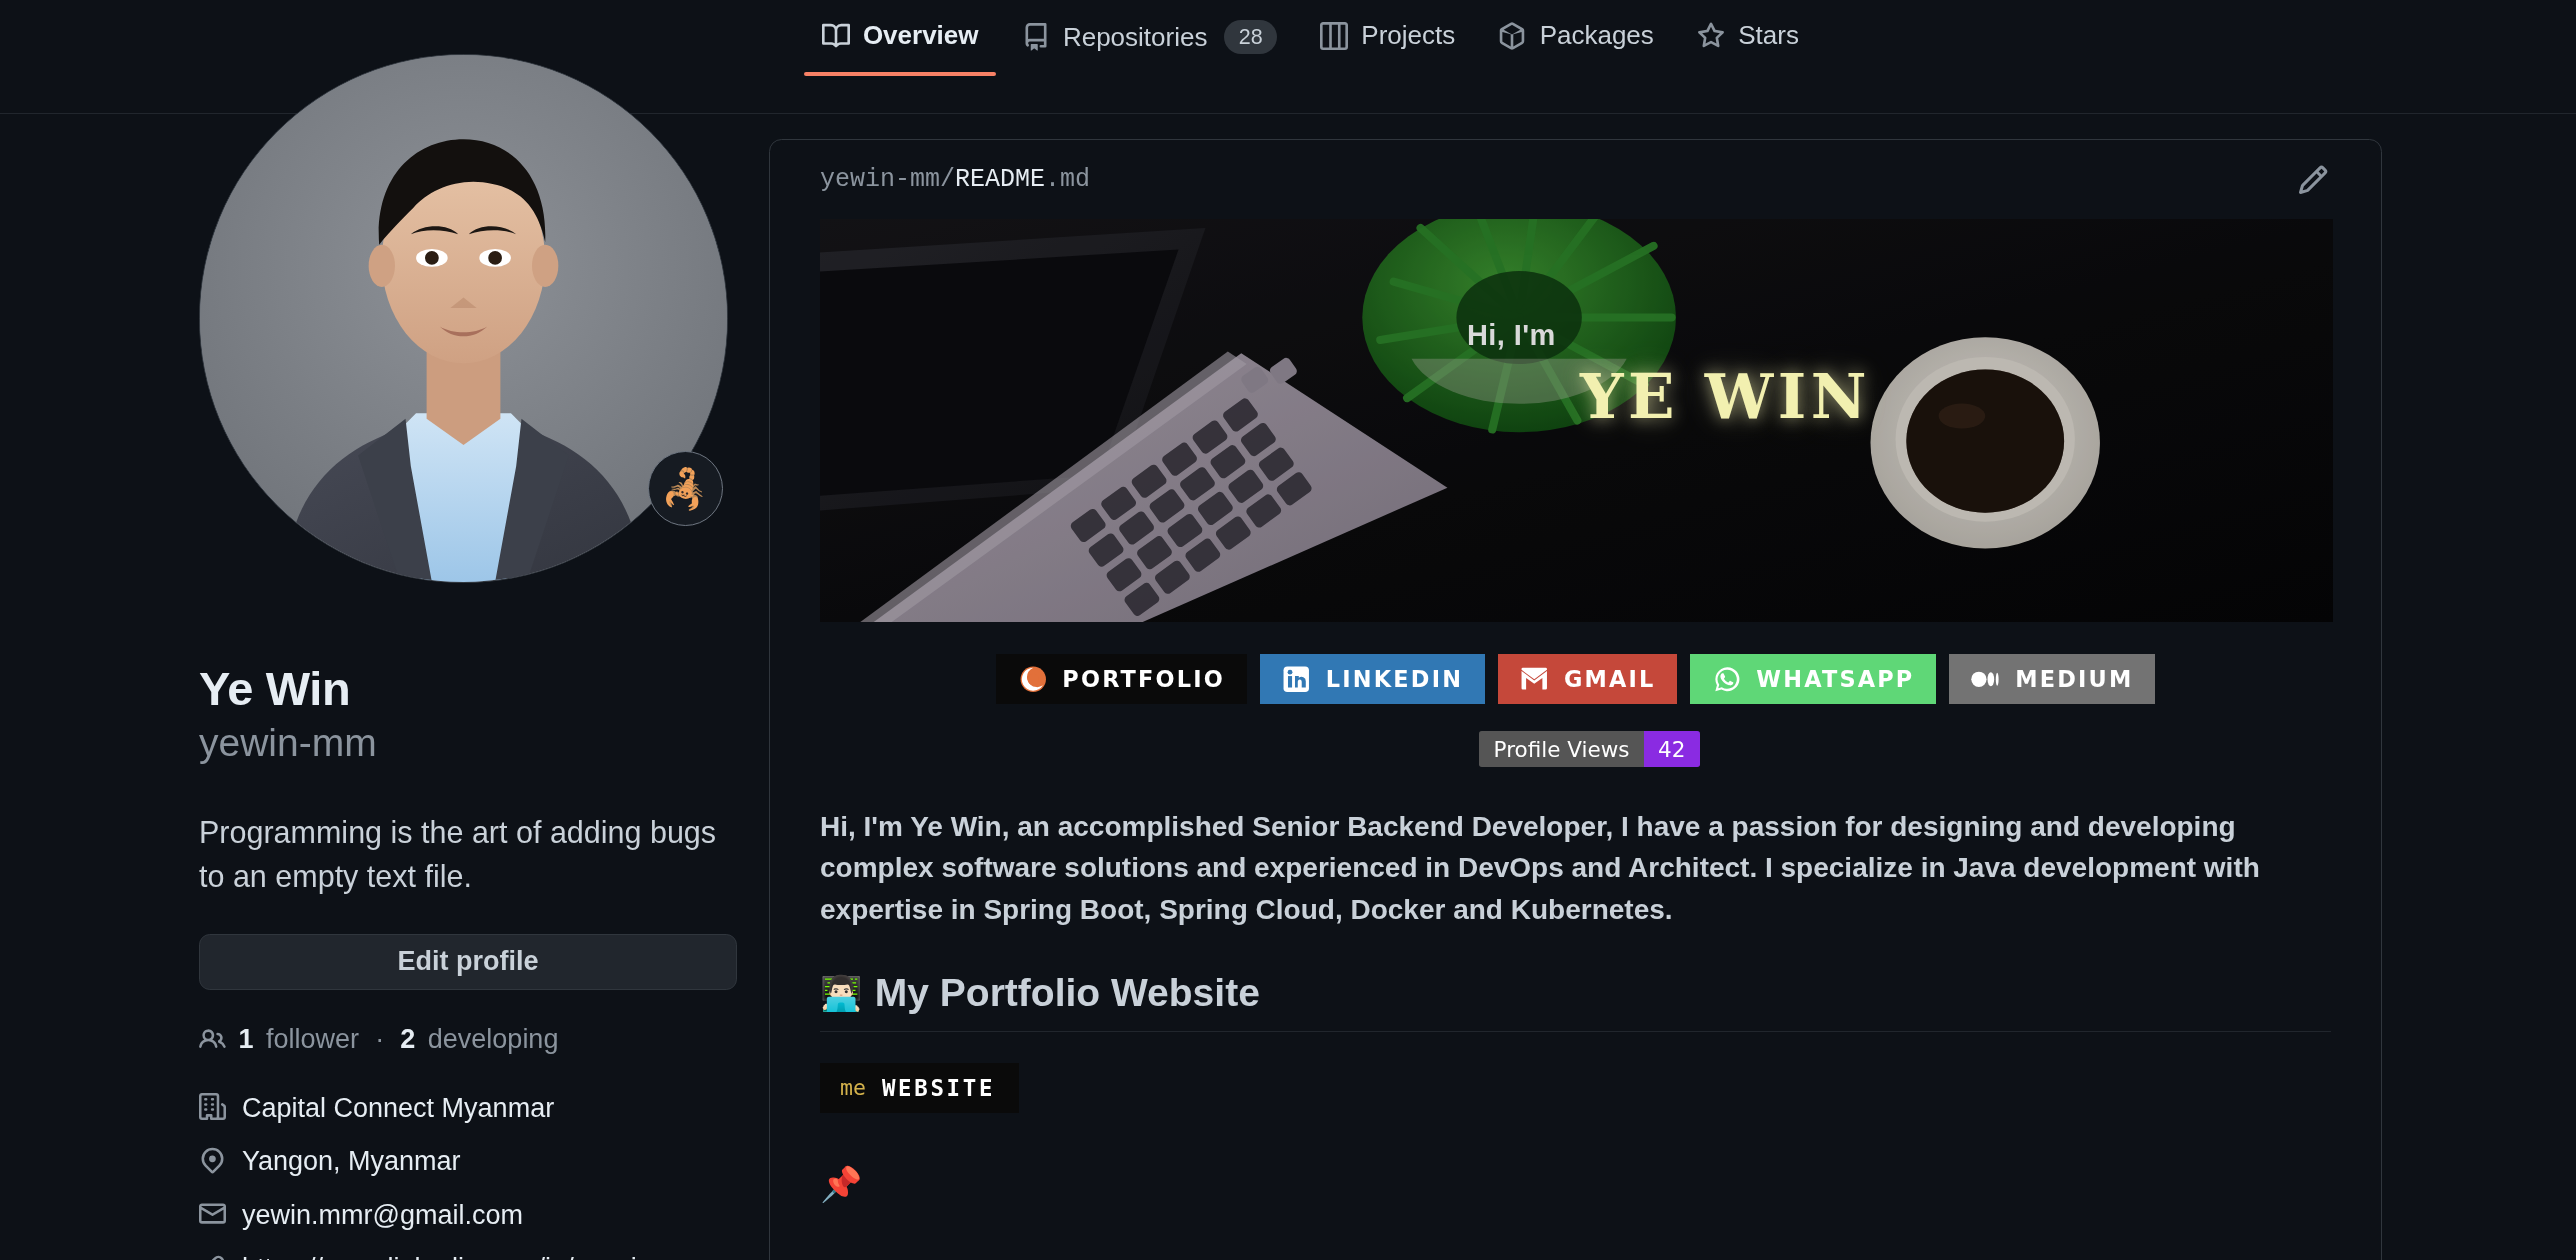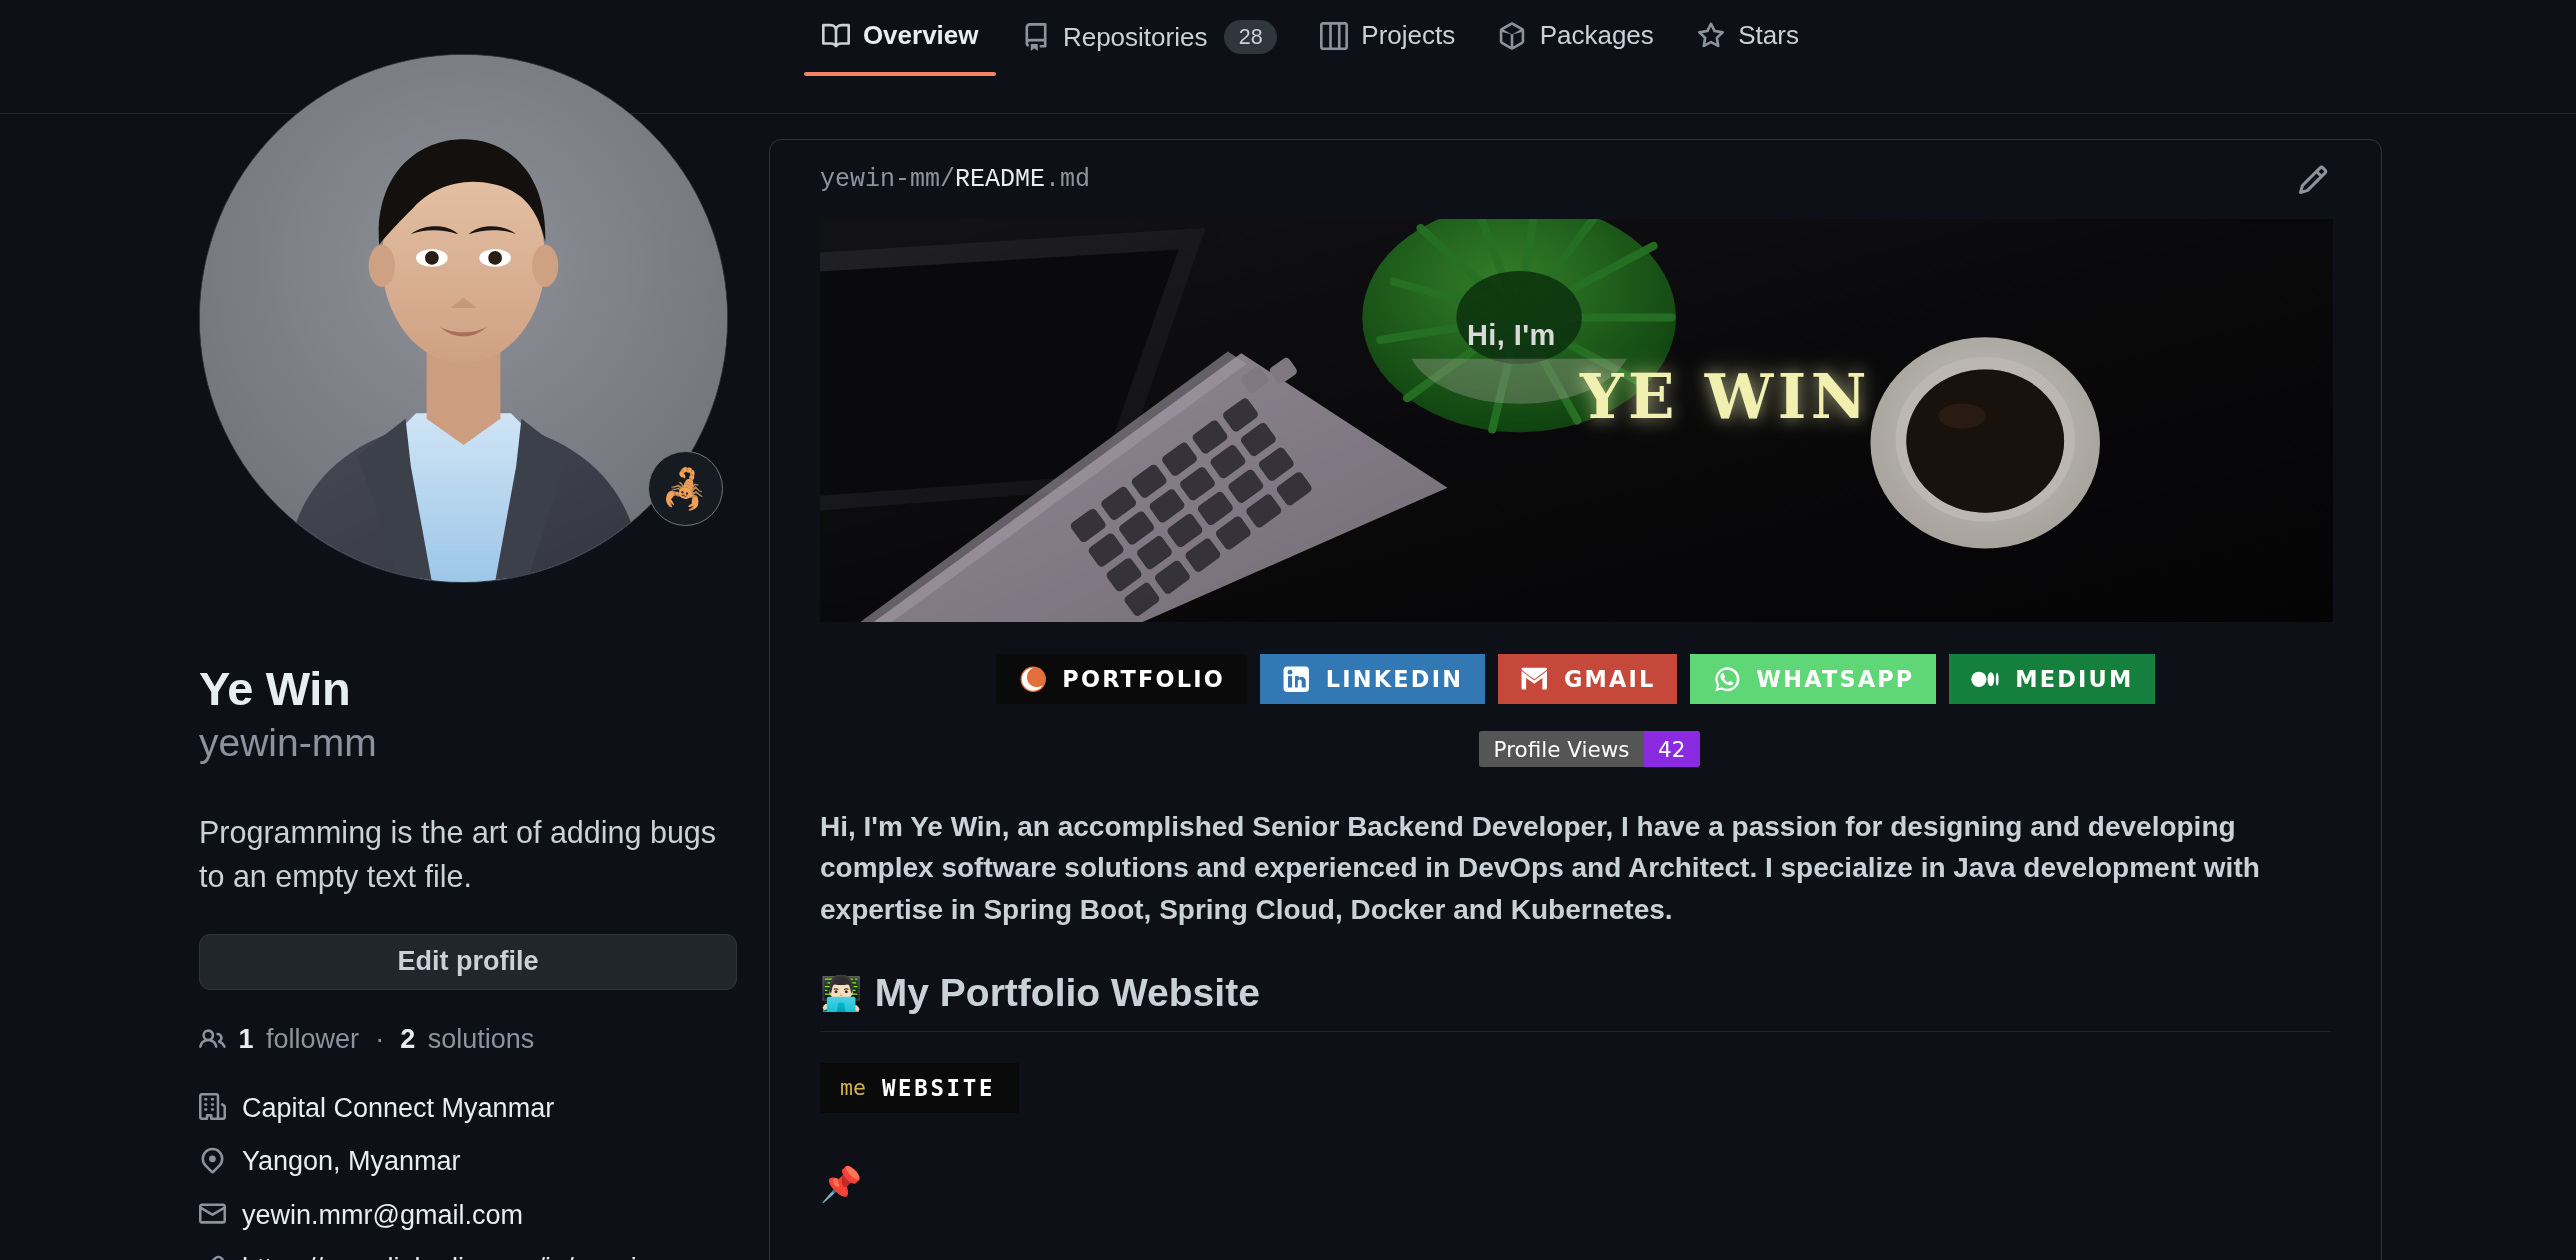--- a/index.html
+++ b/index.html
@@ -272,21 +272,21 @@
   <div class="followers">
     <span class="mini-icon">
       <svg viewBox="0 0 16 16" fill="#8b949e">
           <path d="M2 5.5a3.5 3.5 0 1 1 5.898 2.549 5.508 5.508 0 0 1 3.034 4.084.75.75 0 1 1-1.482.235 4 4 0 0 0-7.9 0 .75.75 0 0 1-1.482-.236A5.507 5.507 0 0 1 3.102 8.05 3.493 3.493 0 0 1 2 5.5ZM11 4a3.001 3.001 0 0 1 2.22 5.018 5.01 5.01 0 0 1 2.56 3.012.749.749 0 0 1-.885.954.752.752 0 0 1-.549-.514 3.507 3.507 0 0 0-2.522-2.372.75.75 0 0 1-.574-.73v-.352a.75.75 0 0 1 .416-.672A1.5 1.5 0 0 0 11 5.5.75.75 0 0 1 11 4Zm-5.5-.5a2 2 0 1 0-.001 3.999A2 2 0 0 0 5.5 3.5Z"></path>
         </svg>
     </span>
     <span class="num">1</span>
     <span>follower</span>
     <span class="sep">·</span>
     <span class="num">2</span>
-    <span>solutions</span>
+    <span>developing</span>
   </div>
 
   <div class="detail-list">
 
     <div class="detail-row">
       <span class="mini-icon">
         <svg viewBox="0 0 16 16" fill="#8b949e">
             <path d="M1.75 16A1.75 1.75 0 0 1 0 14.25V1.75C0 .784.784 0 1.75 0h8.5C11.216 0 12 .784 12 1.75v12.5c0 .085-.006.168-.018.25h2.268a.25.25 0 0 0 .25-.25V8.285a.25.25 0 0 0-.111-.208l-1.055-.703a.749.749 0 1 1 .832-1.248l1.055.703c.487.325.779.871.779 1.456v5.965A1.75 1.75 0 0 1 14.25 16h-3.5a.766.766 0 0 1-.197-.026c-.099.017-.2.026-.303.026h-3a.75.75 0 0 1-.75-.75V14h-1v1.25a.75.75 0 0 1-.75.75Zm-.25-1.75c0 .138.112.25.25.25H4v-1.25a.75.75 0 0 1 .75-.75h2.5a.75.75 0 0 1 .75.75v1.25h2.25a.25.25 0 0 0 .25-.25V1.75a.25.25 0 0 0-.25-.25h-8.5a.25.25 0 0 0-.25.25ZM3.75 6h.5a.75.75 0 0 1 0 1.5h-.5a.75.75 0 0 1 0-1.5ZM3 3.75A.75.75 0 0 1 3.75 3h.5a.75.75 0 0 1 0 1.5h-.5A.75.75 0 0 1 3 3.75Zm4 3A.75.75 0 0 1 7.75 6h.5a.75.75 0 0 1 0 1.5h-.5A.75.75 0 0 1 7 6.75ZM7.75 3h.5a.75.75 0 0 1 0 1.5h-.5a.75.75 0 0 1 0-1.5ZM3 9.75A.75.75 0 0 1 3.75 9h.5a.75.75 0 0 1 0 1.5h-.5A.75.75 0 0 1 3 9.75ZM7.75 9h.5a.75.75 0 0 1 0 1.5h-.5a.75.75 0 0 1 0-1.5Z"></path>
           </svg>
       </span>
@@ -474,21 +474,21 @@
     <div class="shield" style="background:#5fd777">
       <span class="sh-ico">
         <svg viewBox="0 0 24 24">
             <path d="M12 2.6a9.4 9.4 0 0 0-8.1 14.1L2.6 21.4l4.8-1.3A9.4 9.4 0 1 0 12 2.6Zm0 1.9a7.5 7.5 0 1 1-3.9 13.9l-.4-.2-2.8.8.8-2.7-.2-.4A7.5 7.5 0 0 1 12 4.5Z" fill="#ffffff"></path>
             <path d="M9.3 7.8c-.2-.5-.4-.5-.6-.5h-.5c-.2 0-.5.1-.7.4-.3.3-.9.9-.9 2.1s.9 2.4 1 2.6c.1.2 1.7 2.8 4.3 3.8 2.1.8 2.6.7 3 .6.5-.1 1.5-.6 1.7-1.2.2-.6.2-1.1.1-1.2l-.6-.3-1.6-.8c-.2-.1-.4-.1-.6.1l-.8 1c-.1.2-.3.2-.5.1a6.3 6.3 0 0 1-3.1-2.7c-.1-.2 0-.4.1-.5l.4-.5c.1-.2.2-.3.3-.5v-.4Z" fill="#ffffff"></path>
           </svg>
       </span>
       <span>WHATSAPP</span>
     </div>
 
-    <div class="shield" style="background:#15803d">
+    <div class="shield" style="background:#737373">
       <span class="sh-ico">
         <svg viewBox="0 0 24 24">
             <ellipse cx="7" cy="12" rx="6" ry="6" fill="#ffffff"></ellipse>
             <ellipse cx="16.4" cy="12" rx="2.6" ry="5.6" fill="#ffffff"></ellipse>
             <ellipse cx="21.4" cy="12" rx="1.1" ry="5.1" fill="#ffffff"></ellipse>
           </svg>
       </span>
       <span>MEDIUM</span>
     </div>
 

